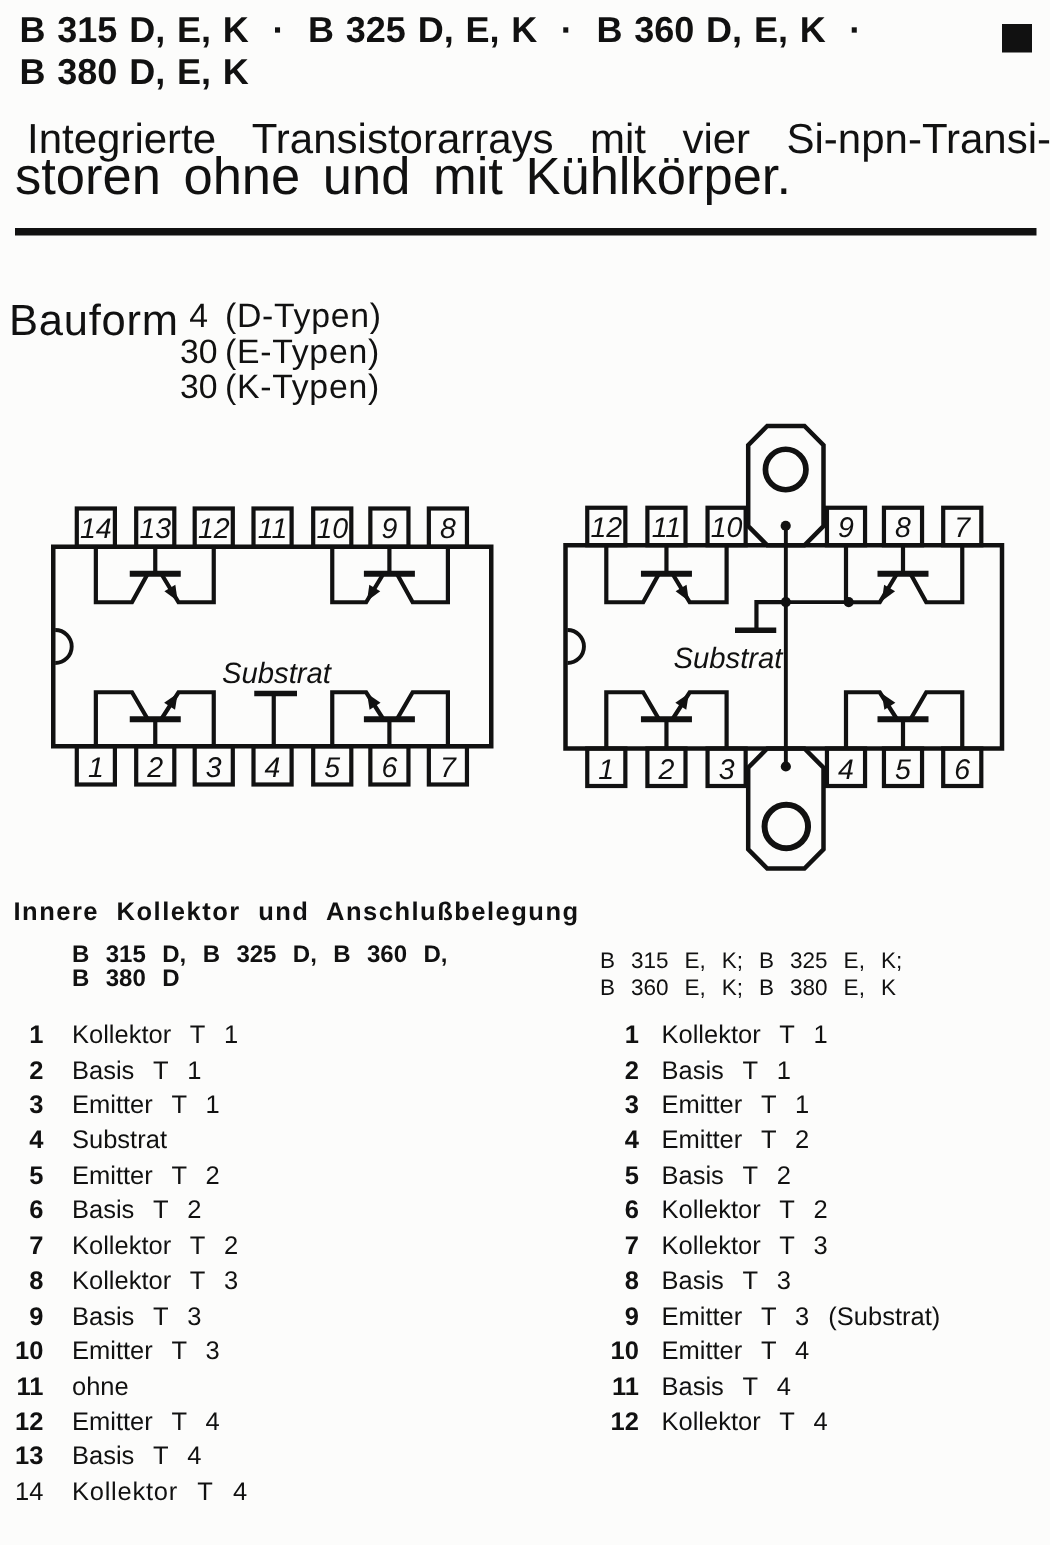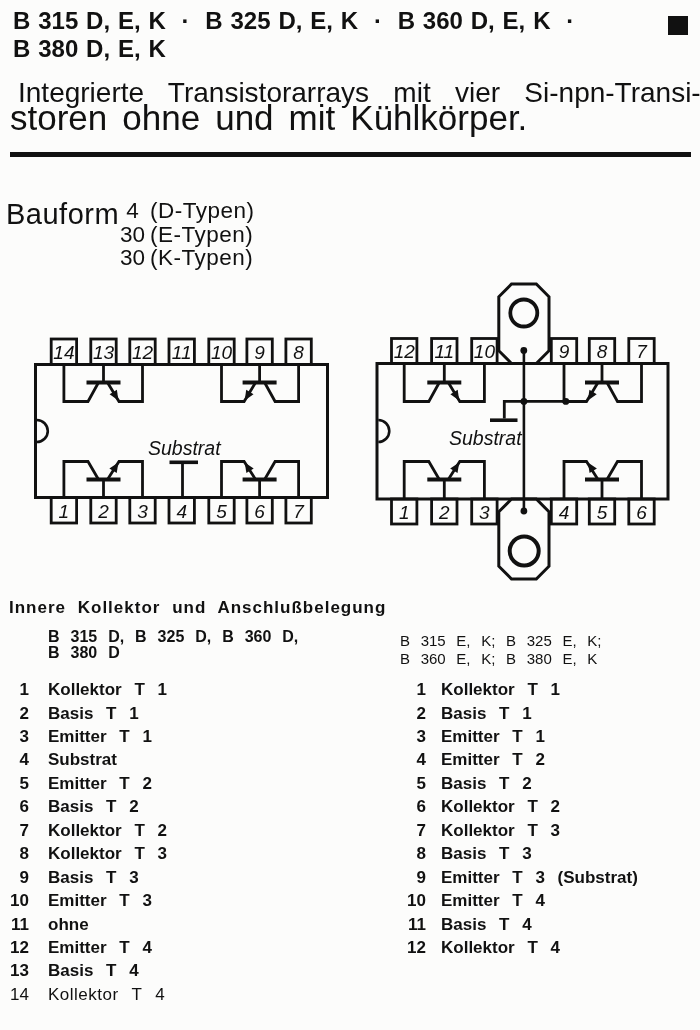--- a/index.html
+++ b/index.html
@@ -1,19 +1,19 @@
 <!DOCTYPE html>
 <html><head><meta charset="utf-8">
 <style>
 html,body{margin:0;padding:0}
 body{width:700px;height:1030px;position:relative;background:#fcfcfb;
  font-family:"Liberation Sans",sans-serif;color:#111;overflow:hidden}
 .a{position:absolute;white-space:nowrap}
 .b{font-weight:bold}
-.row{position:absolute;white-space:nowrap;font-weight:bold;font-size:17px;line-height:17px;word-spacing:8px}
+.row{position:absolute;white-space:nowrap;font-weight:normal;font-size:17px;line-height:17px;word-spacing:8px}
 .num{position:absolute;text-align:right;font-weight:bold;font-size:17px;line-height:17px}
 </style></head>
 <body>
 
 <div class="a b" id="t1" style="left:13px;top:7px;font-size:24px;line-height:27.5px;word-spacing:1.2px">B 315 D, E, K&nbsp;&nbsp;·&nbsp;&nbsp;B 325 D, E, K&nbsp;&nbsp;·&nbsp;&nbsp;B 360 D, E, K&nbsp;&nbsp;·<br>B 380 D, E, K</div>
 <div class="a" style="left:668px;top:16px;width:20px;height:19px;background:#111"></div>
 
 <div class="a" id="s1" style="left:18px;top:80px;font-size:28px;line-height:25px;word-spacing:16.5px">Integrierte Transistorarrays mit vier Si-npn-Transi-</div>
 <div class="a" id="s2" style="left:10px;top:105px;font-size:35px;line-height:25px;word-spacing:5.3px">storen ohne und mit Kühlkörper.</div>
 

